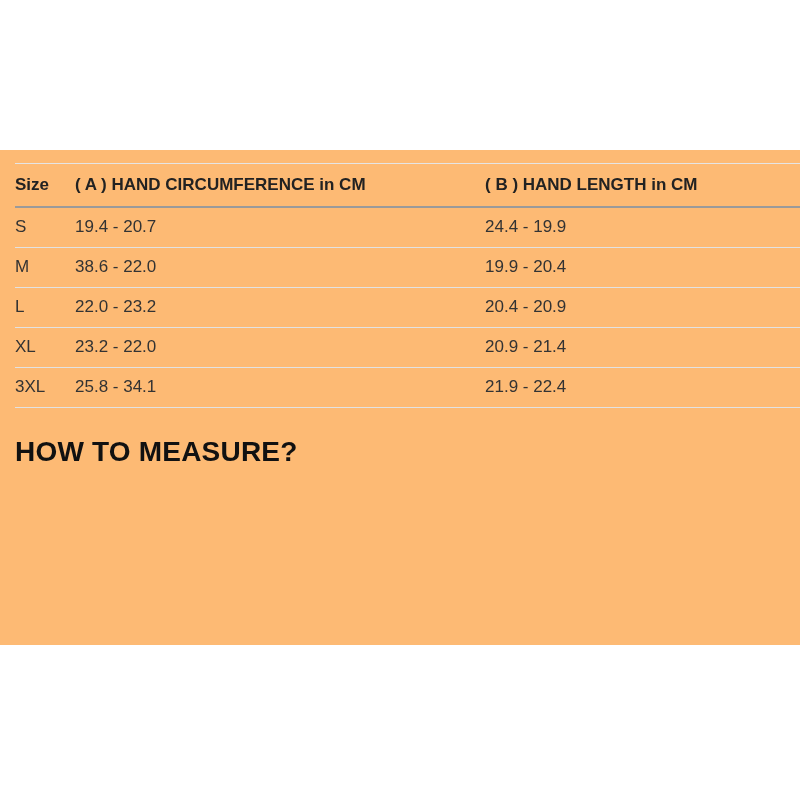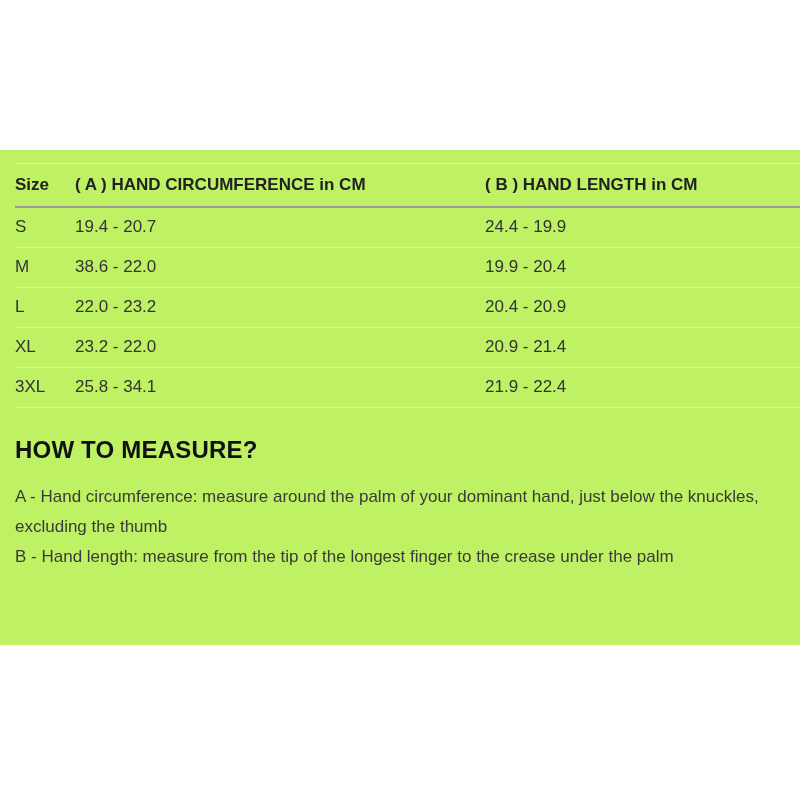--- a/index.html
+++ b/index.html
@@ -14,21 +14,21 @@
     height: 800px;
     background: #ffffff;
     overflow: hidden;
   }
   .content-band {
     position: absolute;
     top: 150px;
     left: 0;
     width: 800px;
     height: 495px;
-    background: #bef264;
+    background: #fdba74;
     padding: 13px 0 0 15px;
   }
   table.size-table {
     width: 100%;
     border-collapse: collapse;
     table-layout: fixed;
   }
   table.size-table col.c-size { width: 60px; }
   table.size-table col.c-a    { width: 410px; }
   table.size-table col.c-b    { width: auto; }
@@ -48,21 +48,21 @@
     font-weight: normal;
     color: #333333;
     padding: 9px 0;
     height: 40px;
     border-bottom: 1px solid #e2e2e2;
     white-space: nowrap;
     vertical-align: middle;
   }
   .how-heading {
     margin-top: 28px;
-    font-size: 24px;
+    font-size: 28px;
     font-weight: bold;
     color: #111111;
     letter-spacing: 0.2px;
   }
   .measure-notes {
     margin-top: 18px;
   }
   .measure-notes p {
     font-size: 17px;
     color: #3a3a3a;
@@ -113,19 +113,15 @@
         <tr>
           <td>3XL</td>
           <td>25.8 - 34.1</td>
           <td>21.9 - 22.4</td>
         </tr>
       </tbody>
     </table>
 
     <h2 class="how-heading">HOW TO MEASURE?</h2>
 
-    <div class="measure-notes">
-      <p>A - Hand circumference: measure around the palm of your dominant hand, just below the knuckles, excluding the thumb</p>
-      <p>B - Hand length: measure from the tip of the longest finger to the crease under the palm</p>
-    </div>
 
   </div>
 </div>
 
 </body></html>

